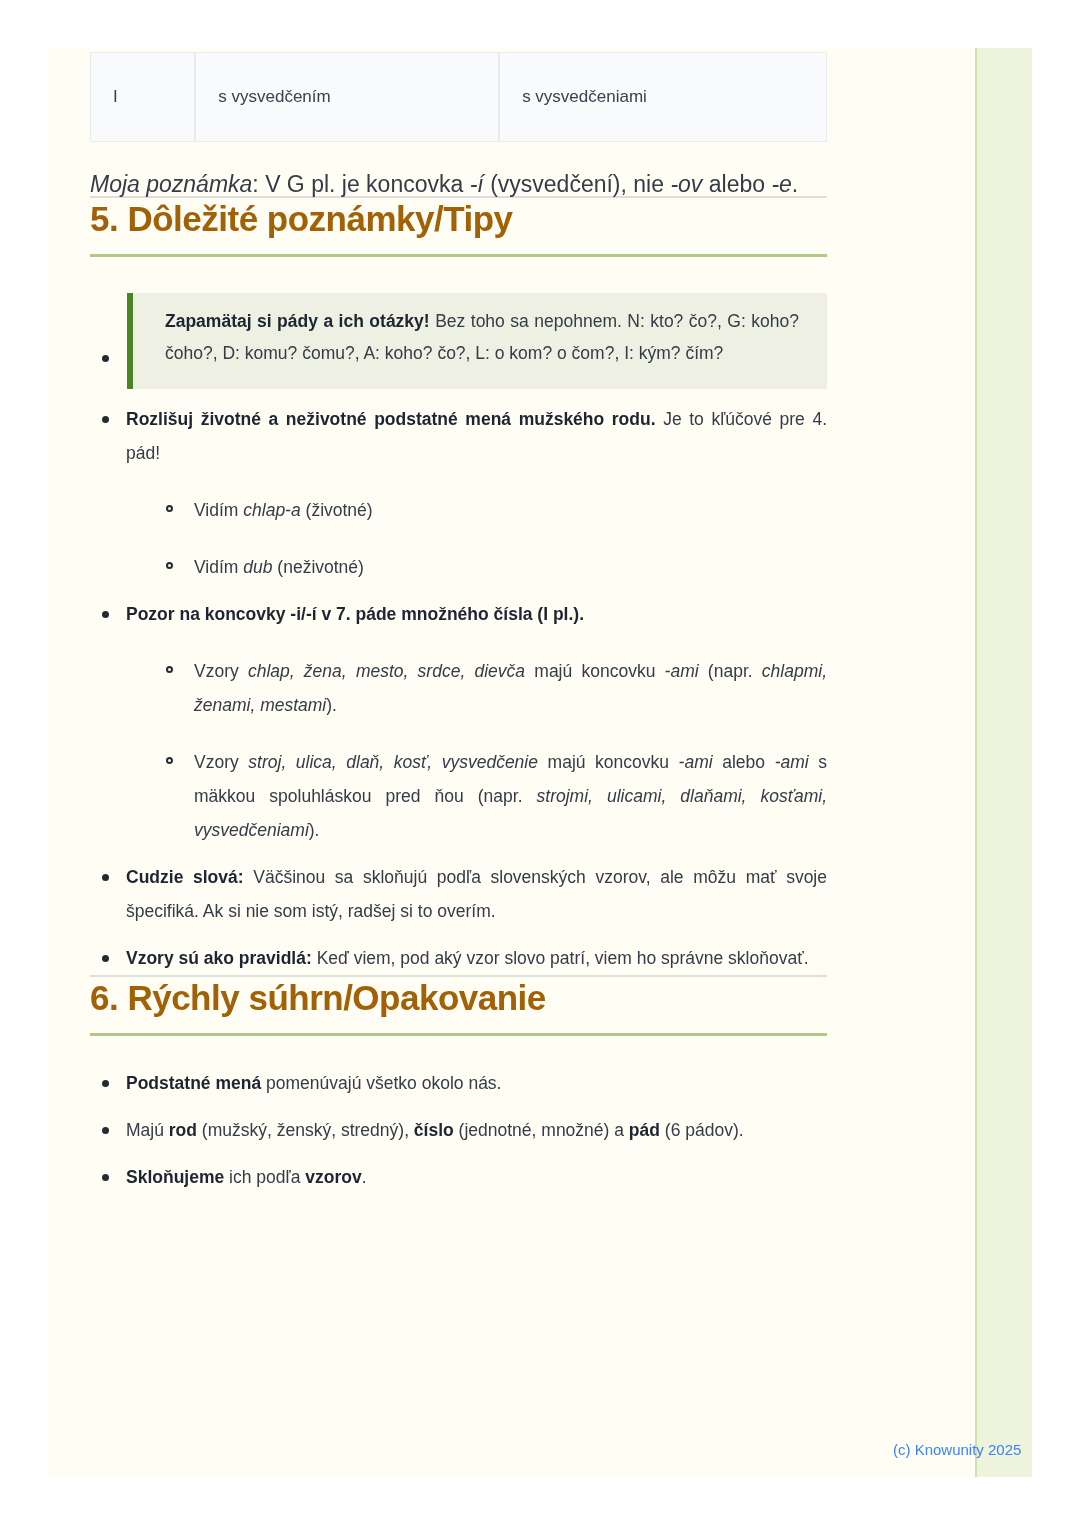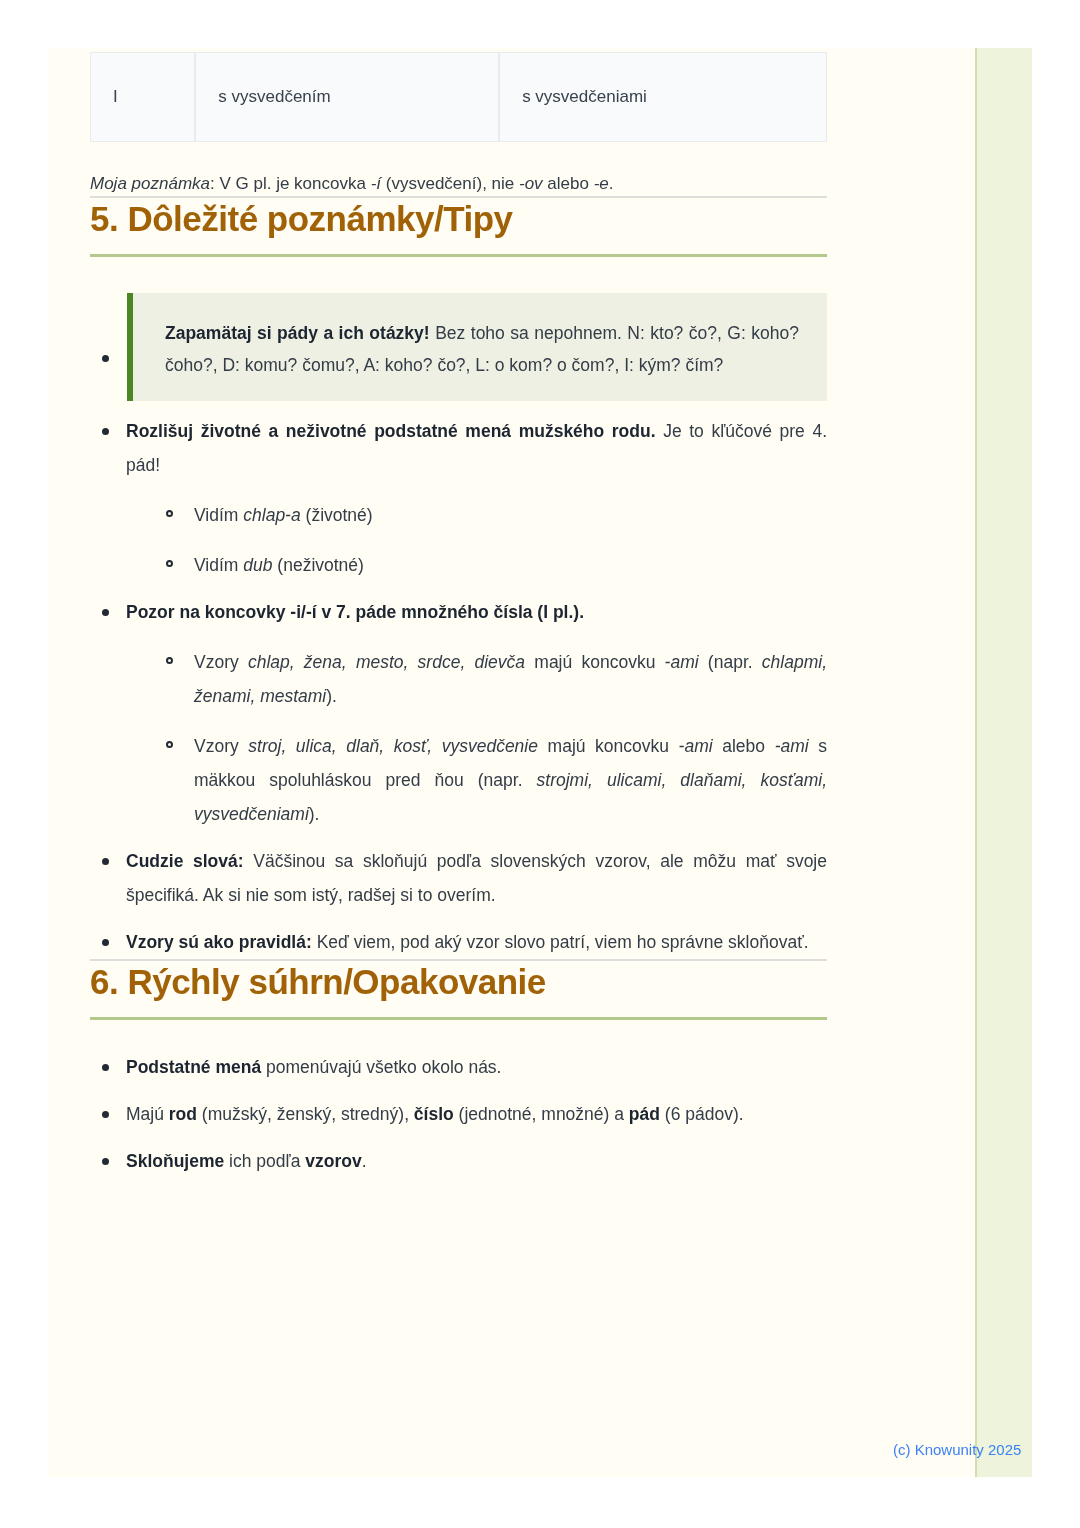--- a/index.html
+++ b/index.html
@@ -24,21 +24,21 @@
   .tbl{display:flex;margin-top:4px;}
   .tbl .cell{
     box-sizing:border-box;height:90px;display:flex;align-items:center;
     background:#f8fafb;border:1px solid #e9ecef;
     padding-left:22px;font-size:17px;color:#39424c;
   }
   .tbl .c1{width:112px;}
   .tbl .c2{width:327px;}
   .tbl .c3{width:353px;}
   
-  .note{margin:30px 0 0 0;font-size:17px;line-height:24px;color:#333c47;}
+  .note{margin:30px 0 0 0;font-size:23px;line-height:24px;color:#333c47;}
   
   hr.divider{border:none;border-top:2px solid #dbdedb;margin:0;}
   .hr1{margin-top:20px;}
   .hr2{margin-top:26px;}
   
   h2.sec{
     margin:0;font-size:35px;line-height:42px;font-weight:700;
     color:#a16207;letter-spacing:-0.5px;
     padding-bottom:14px;border-bottom:3px solid #b3c98b;
   }
@@ -54,31 +54,31 @@
   }
   ul.blist > li:first-child{margin-top:0;}
   ul.blist > li::before{
     content:"";position:absolute;left:12px;top:14px;width:7px;height:7px;
     border-radius:50%;background:#222a33;
   }
   ul.blist > li.has-callout{padding-left:37px;}
   ul.blist > li.has-callout::before{top:62px;}
   
   ul.sub{list-style:none;margin:8px 0 0 34px;padding:0;}
-  ul.sub > li{position:relative;padding-left:34px;margin-top:16px;text-align:justify;}
+  ul.sub > li{position:relative;padding-left:34px;margin-top:23px;text-align:justify;}
   ul.sub > li::before{
     content:"";position:absolute;left:6px;top:12px;width:7px;height:7px;
     border-radius:50%;background:transparent;border:2px solid #222a33;box-sizing:border-box;
   }
   strong{color:#1c2531;font-weight:700;}
   em{font-style:italic;}
   
   .callout{
     background:#edf0e2;border-left:6px solid #4a8626;
-    padding:24px 28px 20px 32px;line-height:32px;text-align:justify;
+    padding:12px 28px 20px 32px;line-height:32px;text-align:justify;
   }
   
   .watermark{
     position:absolute;left:893px;top:1441px;
     font-size:15px;color:#3b82f6;z-index:2;white-space:nowrap;
   }
 </style>
 </head>
 <body>
 

